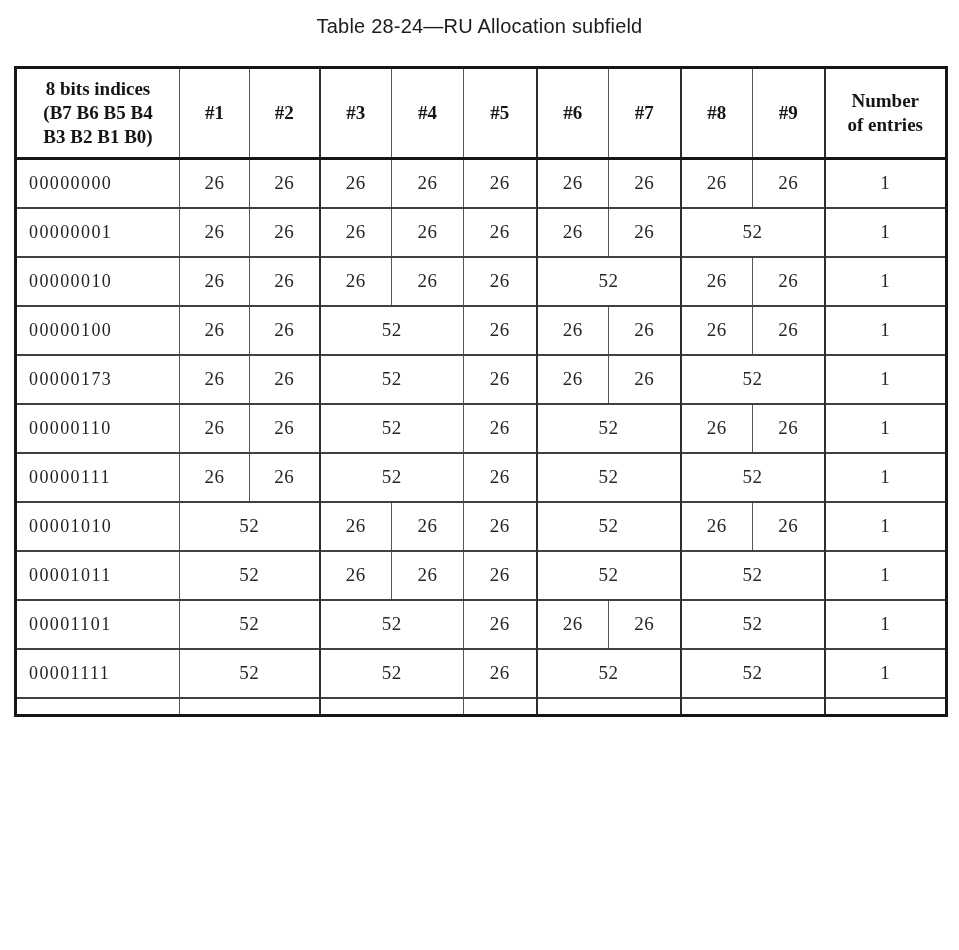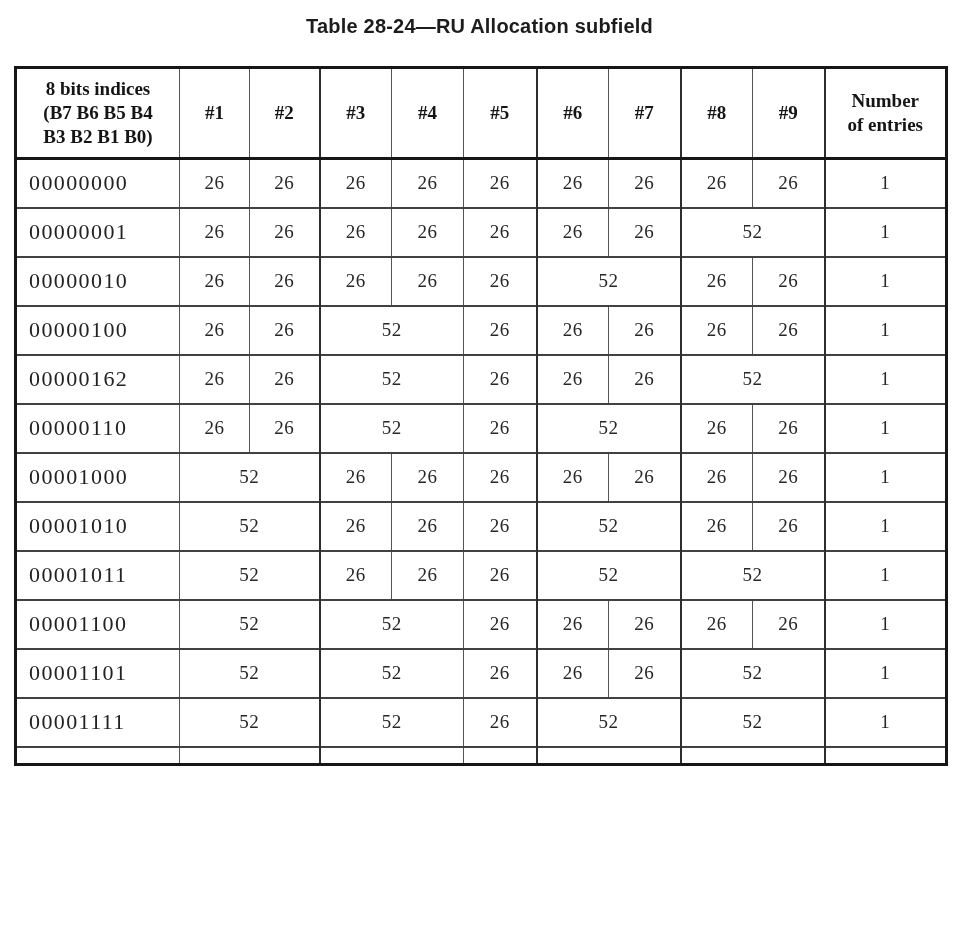--- a/index.html
+++ b/index.html
@@ -5,21 +5,21 @@
   * { margin: 0; padding: 0; box-sizing: border-box; }
   html, body { background: #ffffff; }
   body {
     width: 959px; height: 950px; overflow: hidden; position: relative;
     font-family: "Liberation Serif", serif;
   }
   .title {
     margin-top: 15px;
     text-align: center;
     font-family: "Liberation Sans", sans-serif;
-    font-weight: bold;
+    font-weight: normal;
     font-size: 20px;
     color: #1c1c1c;
     letter-spacing: 0.2px;
   }
   table.ru-table {
     border-collapse: collapse;
     table-layout: fixed;
     margin: 28px 0 0 14px;
     width: 931px;
     border: 3px solid #161616;
@@ -42,21 +42,21 @@
   thead th .hline { display: block; }
   tbody td {
     height: 49px;
     border-top: 2px solid #414141;
     font-size: 19px;
     letter-spacing: 0.6px;
   }
   td.index-cell {
     text-align: left;
     padding-left: 12px;
-    font-size: 22px;
+    font-size: 18px;
     letter-spacing: 1.4px;
     color: #222222;
   }
   
   .bl-t { border-left: 1px solid #555555; }
   .bl-h { border-left: 2px solid #2e2e2e; }
   tr.partial td { height: 18px; border-top: 2px solid #414141; }
 </style>
 </head>
 <body>
@@ -143,21 +143,21 @@
         <td colspan="1" class="bl-t">26</td>
         <td colspan="2" class="bl-h">52</td>
         <td colspan="1" class="bl-t">26</td>
         <td colspan="1" class="bl-h">26</td>
         <td colspan="1" class="bl-t">26</td>
         <td colspan="1" class="bl-h">26</td>
         <td colspan="1" class="bl-t">26</td>
         <td class="bl-h">1</td>
       </tr>
       <tr>
-        <td class="index-cell">00000162</td>
+        <td class="index-cell">00000173</td>
         <td colspan="1" class="bl-t">26</td>
         <td colspan="1" class="bl-t">26</td>
         <td colspan="2" class="bl-h">52</td>
         <td colspan="1" class="bl-t">26</td>
         <td colspan="1" class="bl-h">26</td>
         <td colspan="1" class="bl-t">26</td>
         <td colspan="2" class="bl-h">52</td>
         <td class="bl-h">1</td>
       </tr>
       <tr>
@@ -165,29 +165,27 @@
         <td colspan="1" class="bl-t">26</td>
         <td colspan="1" class="bl-t">26</td>
         <td colspan="2" class="bl-h">52</td>
         <td colspan="1" class="bl-t">26</td>
         <td colspan="2" class="bl-h">52</td>
         <td colspan="1" class="bl-h">26</td>
         <td colspan="1" class="bl-t">26</td>
         <td class="bl-h">1</td>
       </tr>
       <tr>
-        <td class="index-cell">00001000</td>
-        <td colspan="2" class="bl-t">52</td>
-        <td colspan="1" class="bl-h">26</td>
-        <td colspan="1" class="bl-t">26</td>
-        <td colspan="1" class="bl-t">26</td>
-        <td colspan="1" class="bl-h">26</td>
-        <td colspan="1" class="bl-t">26</td>
-        <td colspan="1" class="bl-h">26</td>
-        <td colspan="1" class="bl-t">26</td>
+        <td class="index-cell">00000111</td>
+        <td colspan="1" class="bl-t">26</td>
+        <td colspan="1" class="bl-t">26</td>
+        <td colspan="2" class="bl-h">52</td>
+        <td colspan="1" class="bl-t">26</td>
+        <td colspan="2" class="bl-h">52</td>
+        <td colspan="2" class="bl-h">52</td>
         <td class="bl-h">1</td>
       </tr>
       <tr>
         <td class="index-cell">00001010</td>
         <td colspan="2" class="bl-t">52</td>
         <td colspan="1" class="bl-h">26</td>
         <td colspan="1" class="bl-t">26</td>
         <td colspan="1" class="bl-t">26</td>
         <td colspan="2" class="bl-h">52</td>
         <td colspan="1" class="bl-h">26</td>
@@ -195,31 +193,20 @@
         <td class="bl-h">1</td>
       </tr>
       <tr>
         <td class="index-cell">00001011</td>
         <td colspan="2" class="bl-t">52</td>
         <td colspan="1" class="bl-h">26</td>
         <td colspan="1" class="bl-t">26</td>
         <td colspan="1" class="bl-t">26</td>
         <td colspan="2" class="bl-h">52</td>
         <td colspan="2" class="bl-h">52</td>
-        <td class="bl-h">1</td>
-      </tr>
-      <tr>
-        <td class="index-cell">00001100</td>
-        <td colspan="2" class="bl-t">52</td>
-        <td colspan="2" class="bl-h">52</td>
-        <td colspan="1" class="bl-t">26</td>
-        <td colspan="1" class="bl-h">26</td>
-        <td colspan="1" class="bl-t">26</td>
-        <td colspan="1" class="bl-h">26</td>
-        <td colspan="1" class="bl-t">26</td>
         <td class="bl-h">1</td>
       </tr>
       <tr>
         <td class="index-cell">00001101</td>
         <td colspan="2" class="bl-t">52</td>
         <td colspan="2" class="bl-h">52</td>
         <td colspan="1" class="bl-t">26</td>
         <td colspan="1" class="bl-h">26</td>
         <td colspan="1" class="bl-t">26</td>
         <td colspan="2" class="bl-h">52</td>

